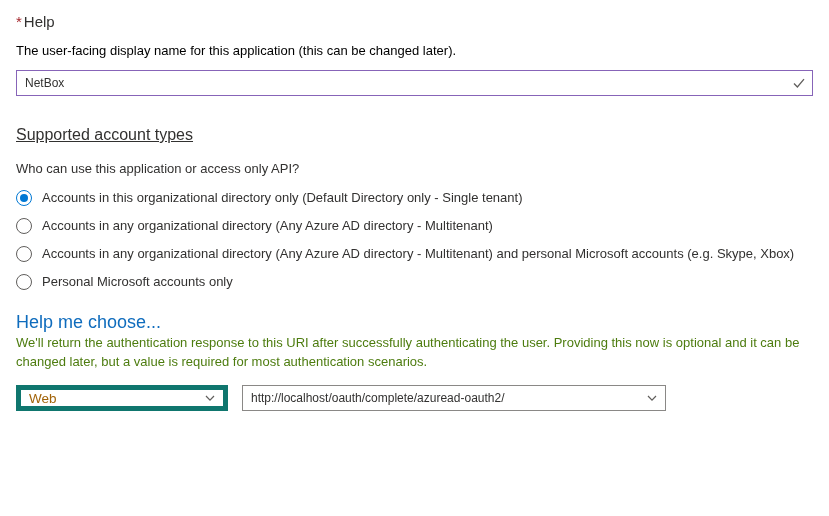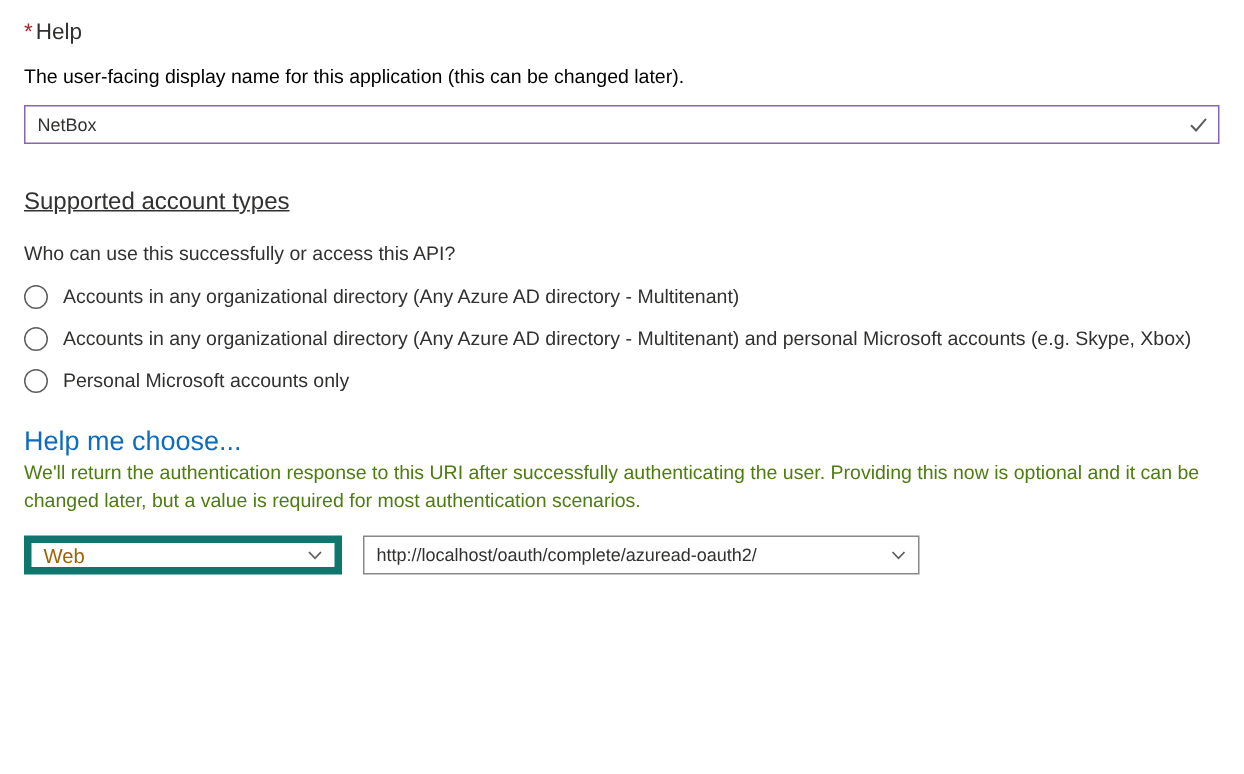--- a/index.html
+++ b/index.html
@@ -170,21 +170,21 @@
   }
   .chev {
     width: 26px;
     display: flex;
     align-items: center;
     justify-content: center;
     color: #605e5c;
     flex: 0 0 auto;
   }
   .uri-box {
-    width: 371px;
+    width: 424px;
   }
   svg { display: block; }
 </style>
 </head>
 <body>
 
 <div class="page">
 
   
   <div class="field-label">
@@ -196,22 +196,26 @@
     <input type="text" value="NetBox" style="">
     <span class="check-icon">
       <svg width="14" height="14" viewBox="0 0 14 14" fill="none" stroke="#605e5c" stroke-width="1.3">
         <path d="M2 7.5 L5.4 11 L12 3.2"></path>
       </svg>
     </span>
   </div>
 
   
   <div class="section-heading">Supported account types</div>
-  <div class="question">Who can use this successfully or access this API?</div>
-
+  <div class="question">Who can use this application or access only API?</div>
+
+  <div class="radio-row">
+    <span class="radio selected"></span>
+    <span class="radio-label">Accounts in this organizational directory only (Default Directory only - Single tenant)</span>
+  </div>
   <div class="radio-row">
     <span class="radio"></span>
     <span class="radio-label">Accounts in any organizational directory (Any Azure AD directory - Multitenant)</span>
   </div>
   <div class="radio-row">
     <span class="radio"></span>
     <span class="radio-label">Accounts in any organizational directory (Any Azure AD directory - Multitenant) and personal Microsoft accounts (e.g. Skype, Xbox)</span>
   </div>
   <div class="radio-row">
     <span class="radio"></span>

